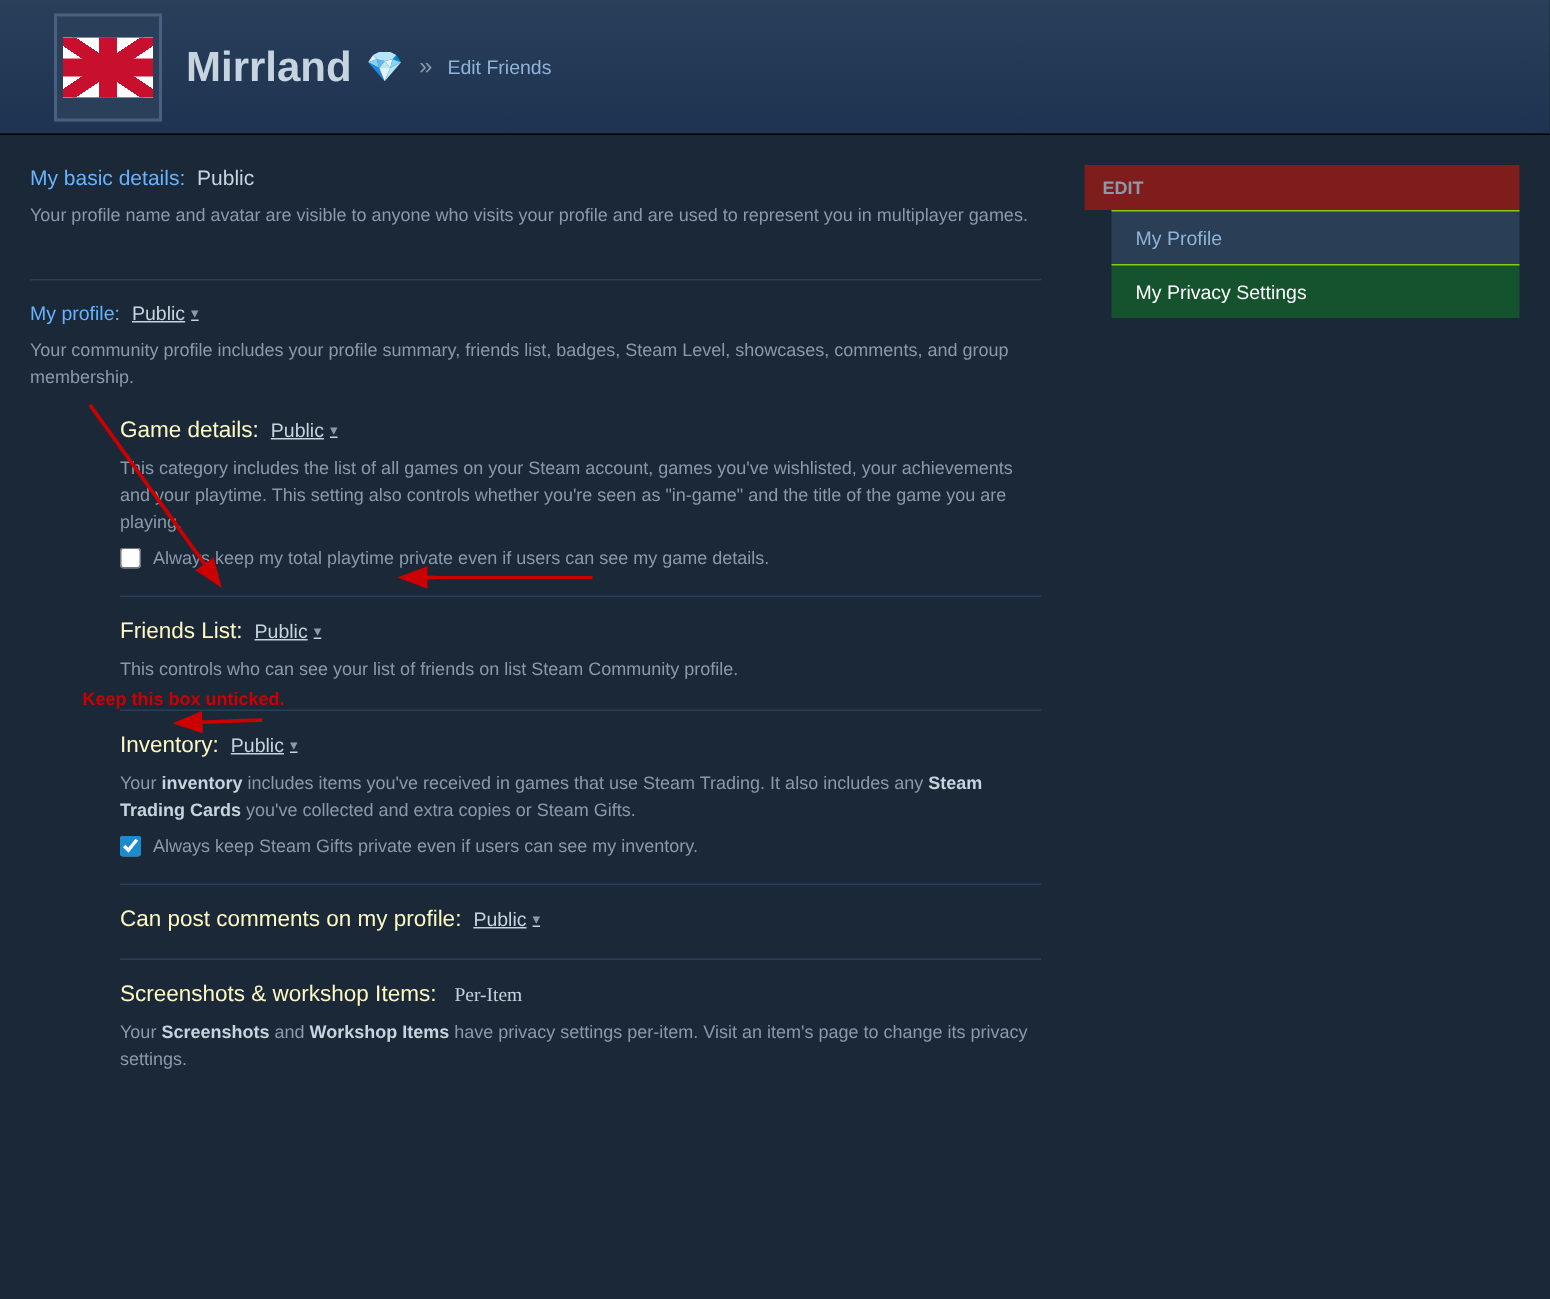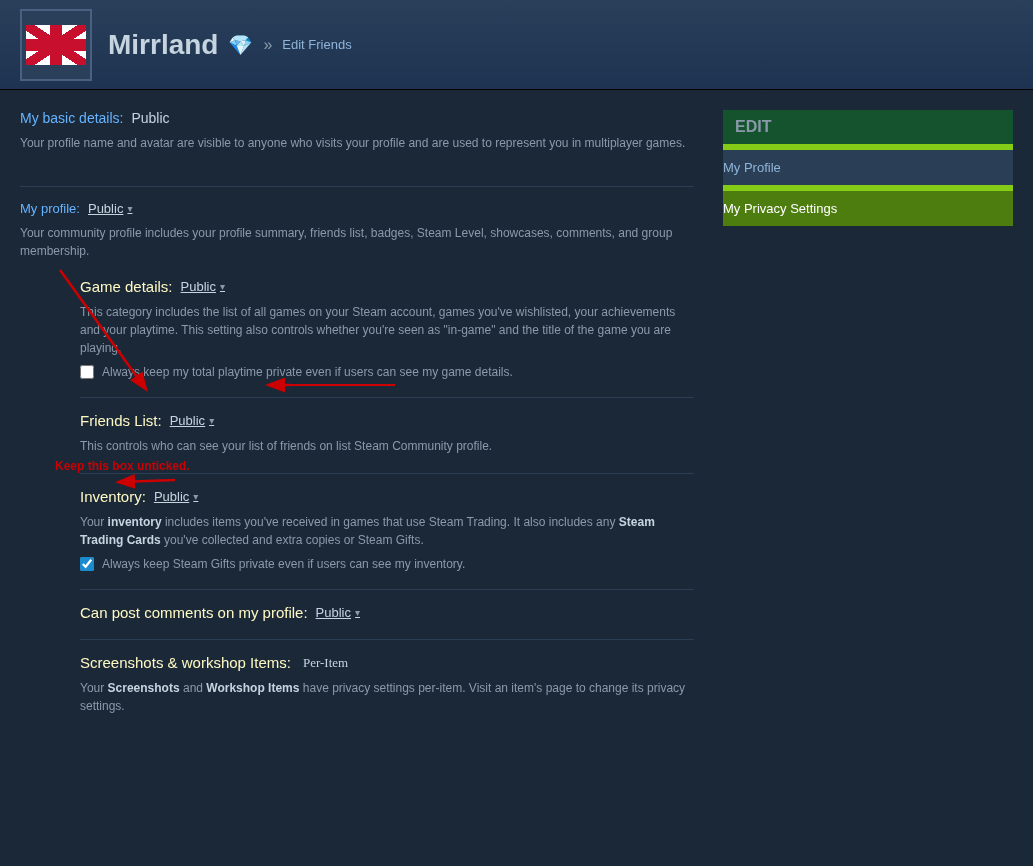--- a/index.html
+++ b/index.html
@@ -9,21 +9,21 @@
       color: #c6d4df;
       font-size: 13px;
       width: 1033px;
       min-height: 866px;
     }
 
     
     .header {
       background: linear-gradient(to bottom, #2a3f5a, #1e3351);
       border-bottom: 1px solid #000;
-      padding: 12px 20px;
+      padding: 12px 36px;
       display: flex;
       align-items: center;
       gap: 16px;
       height: 90px;
     }
     .avatar-box {
       width: 72px;
       height: 72px;
       border: 2px solid #4a6080;
       overflow: hidden;
@@ -109,36 +109,37 @@
     .left-panel {
       flex: 1;
     }
 
     
     .right-sidebar {
       width: 290px;
       flex-shrink: 0;
     }
     .sidebar-edit-label {
-      background: #14532d;
+      background: #7f1d1d;
       color: #8a9aaa;
       padding: 8px 12px;
-      font-size: 16px;
+      font-size: 12px;
       font-weight: bold;
       text-transform: uppercase;
     }
     .sidebar-item {
       background: #2a3f55;
-      padding: 10px 0;
+      padding: 10px 16px;
       color: #8fb4d9;
       cursor: pointer;
-      border-top: 6px solid #84cc16;
+      border-top: 1px solid #84cc16;
+      margin-left: 18px;
     }
     .sidebar-item.active {
-      background: #4d7c0f;
+      background: #14532d;
       color: #fff;
     }
 
     
     .section-title {
       color: #66b3ff;
       font-size: 14px;
       margin-bottom: 8px;
     }
     .section-title span.label {

